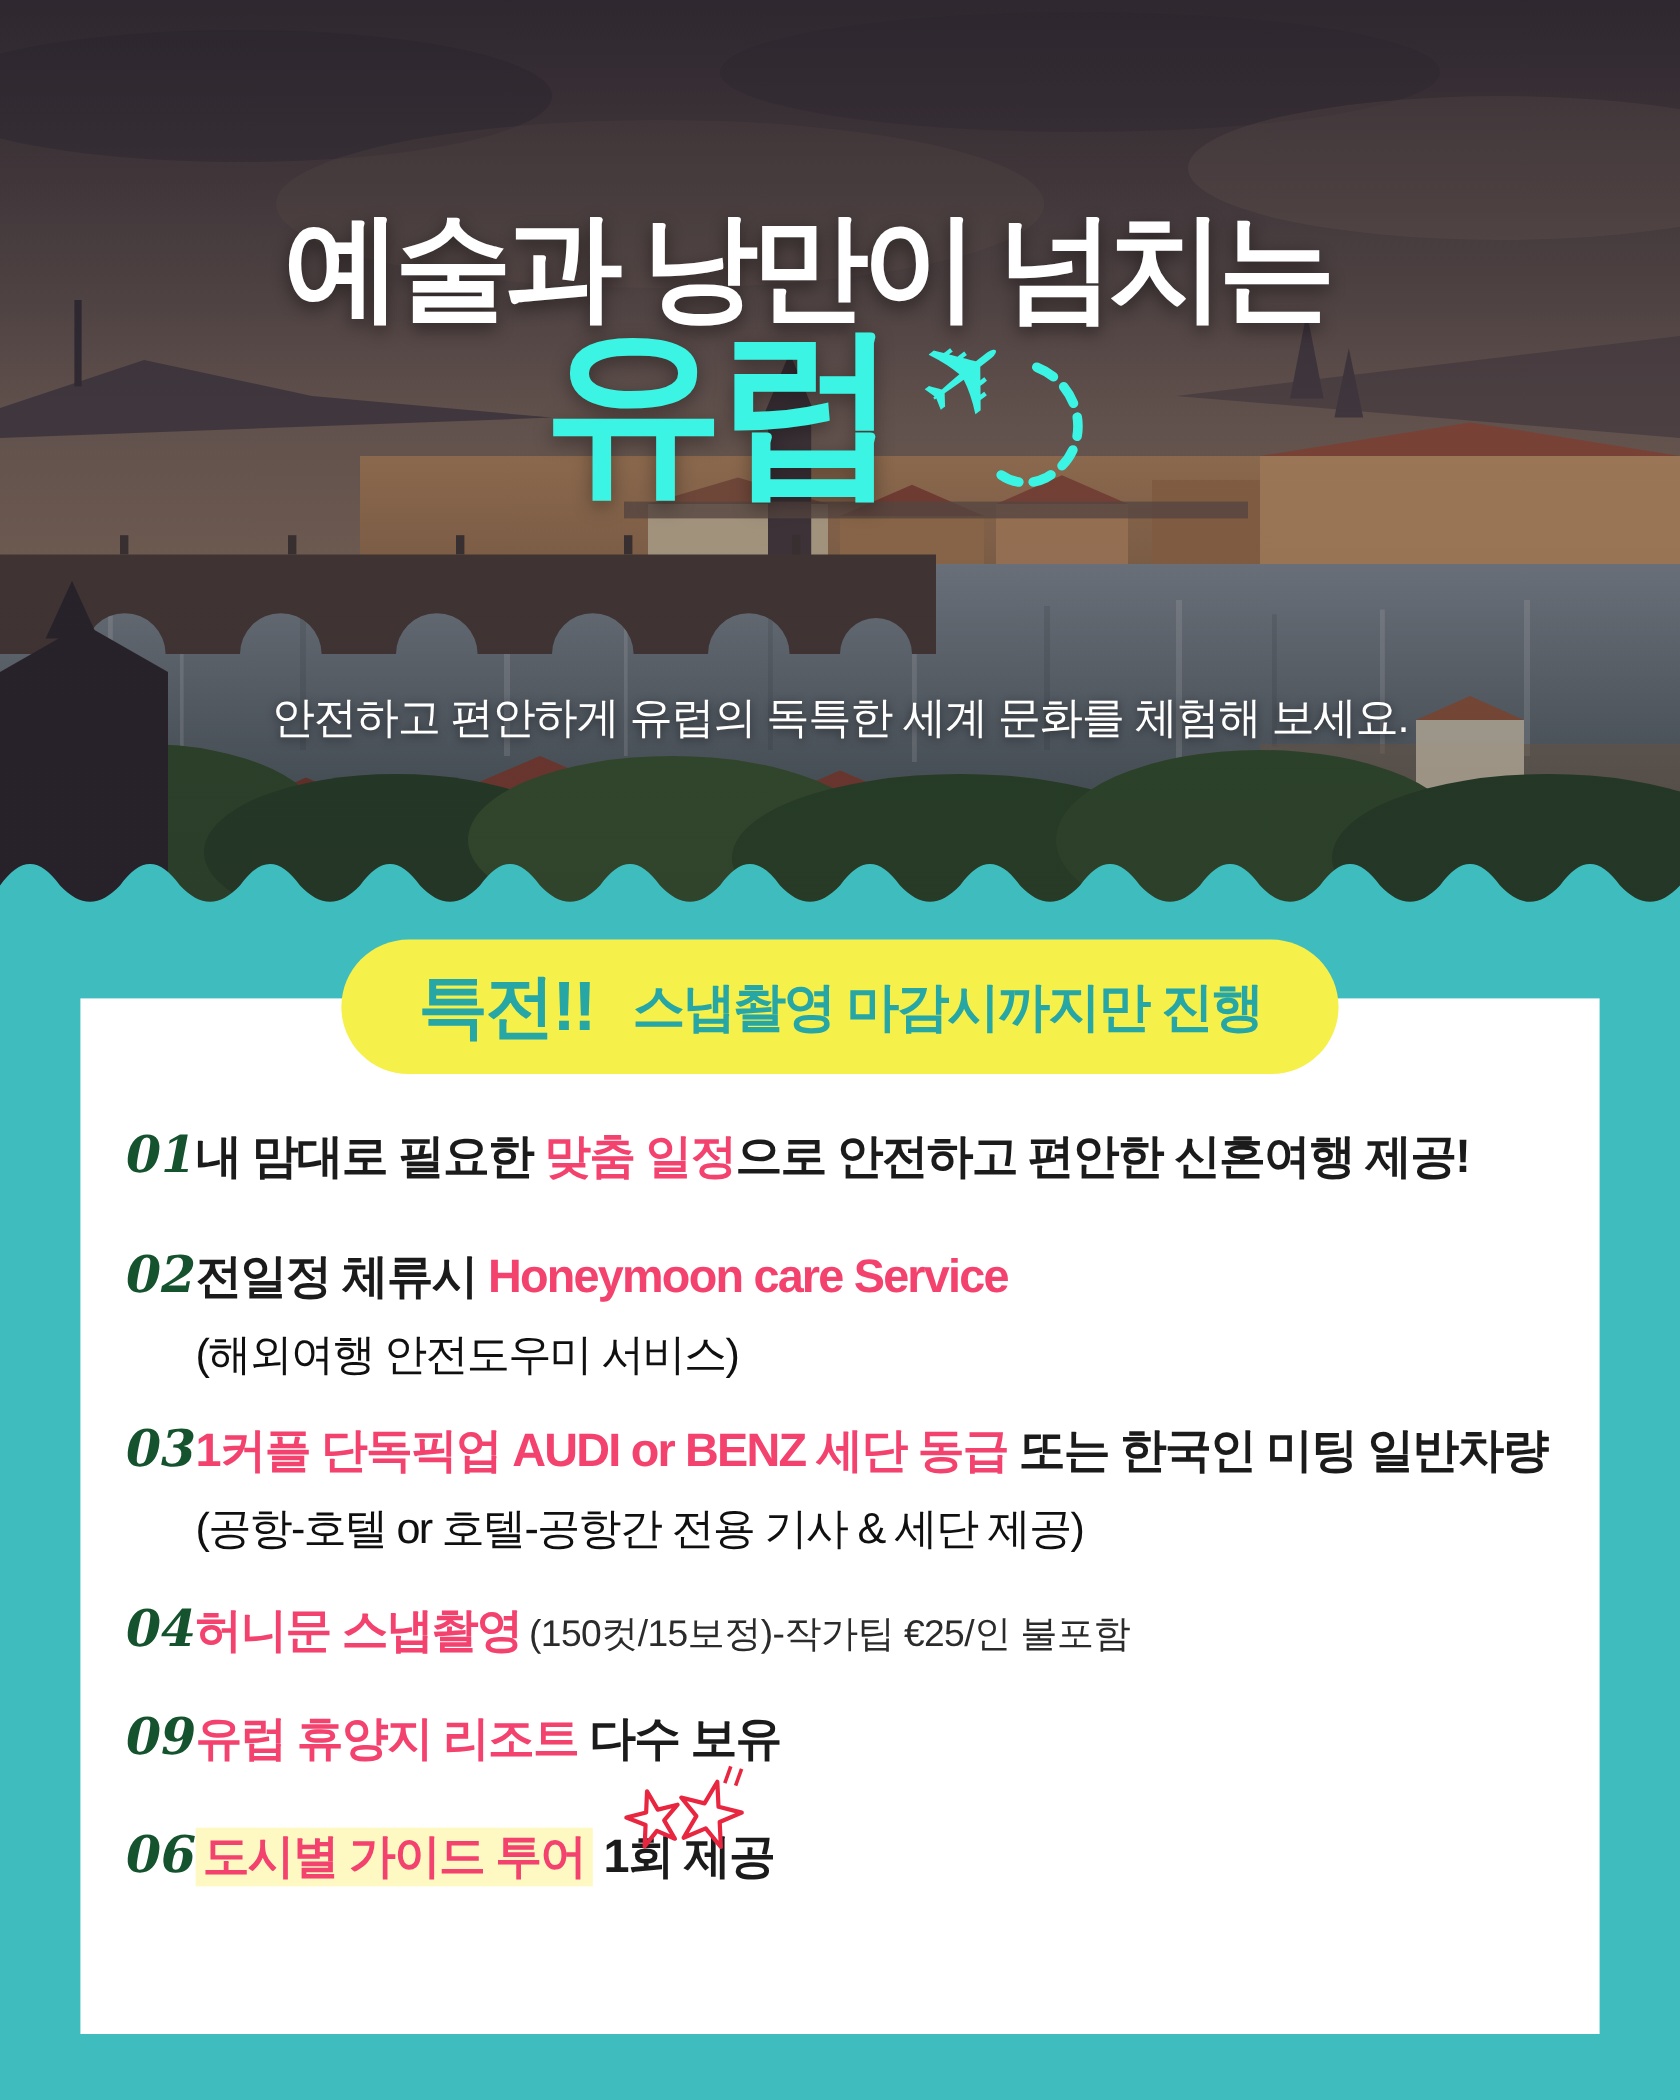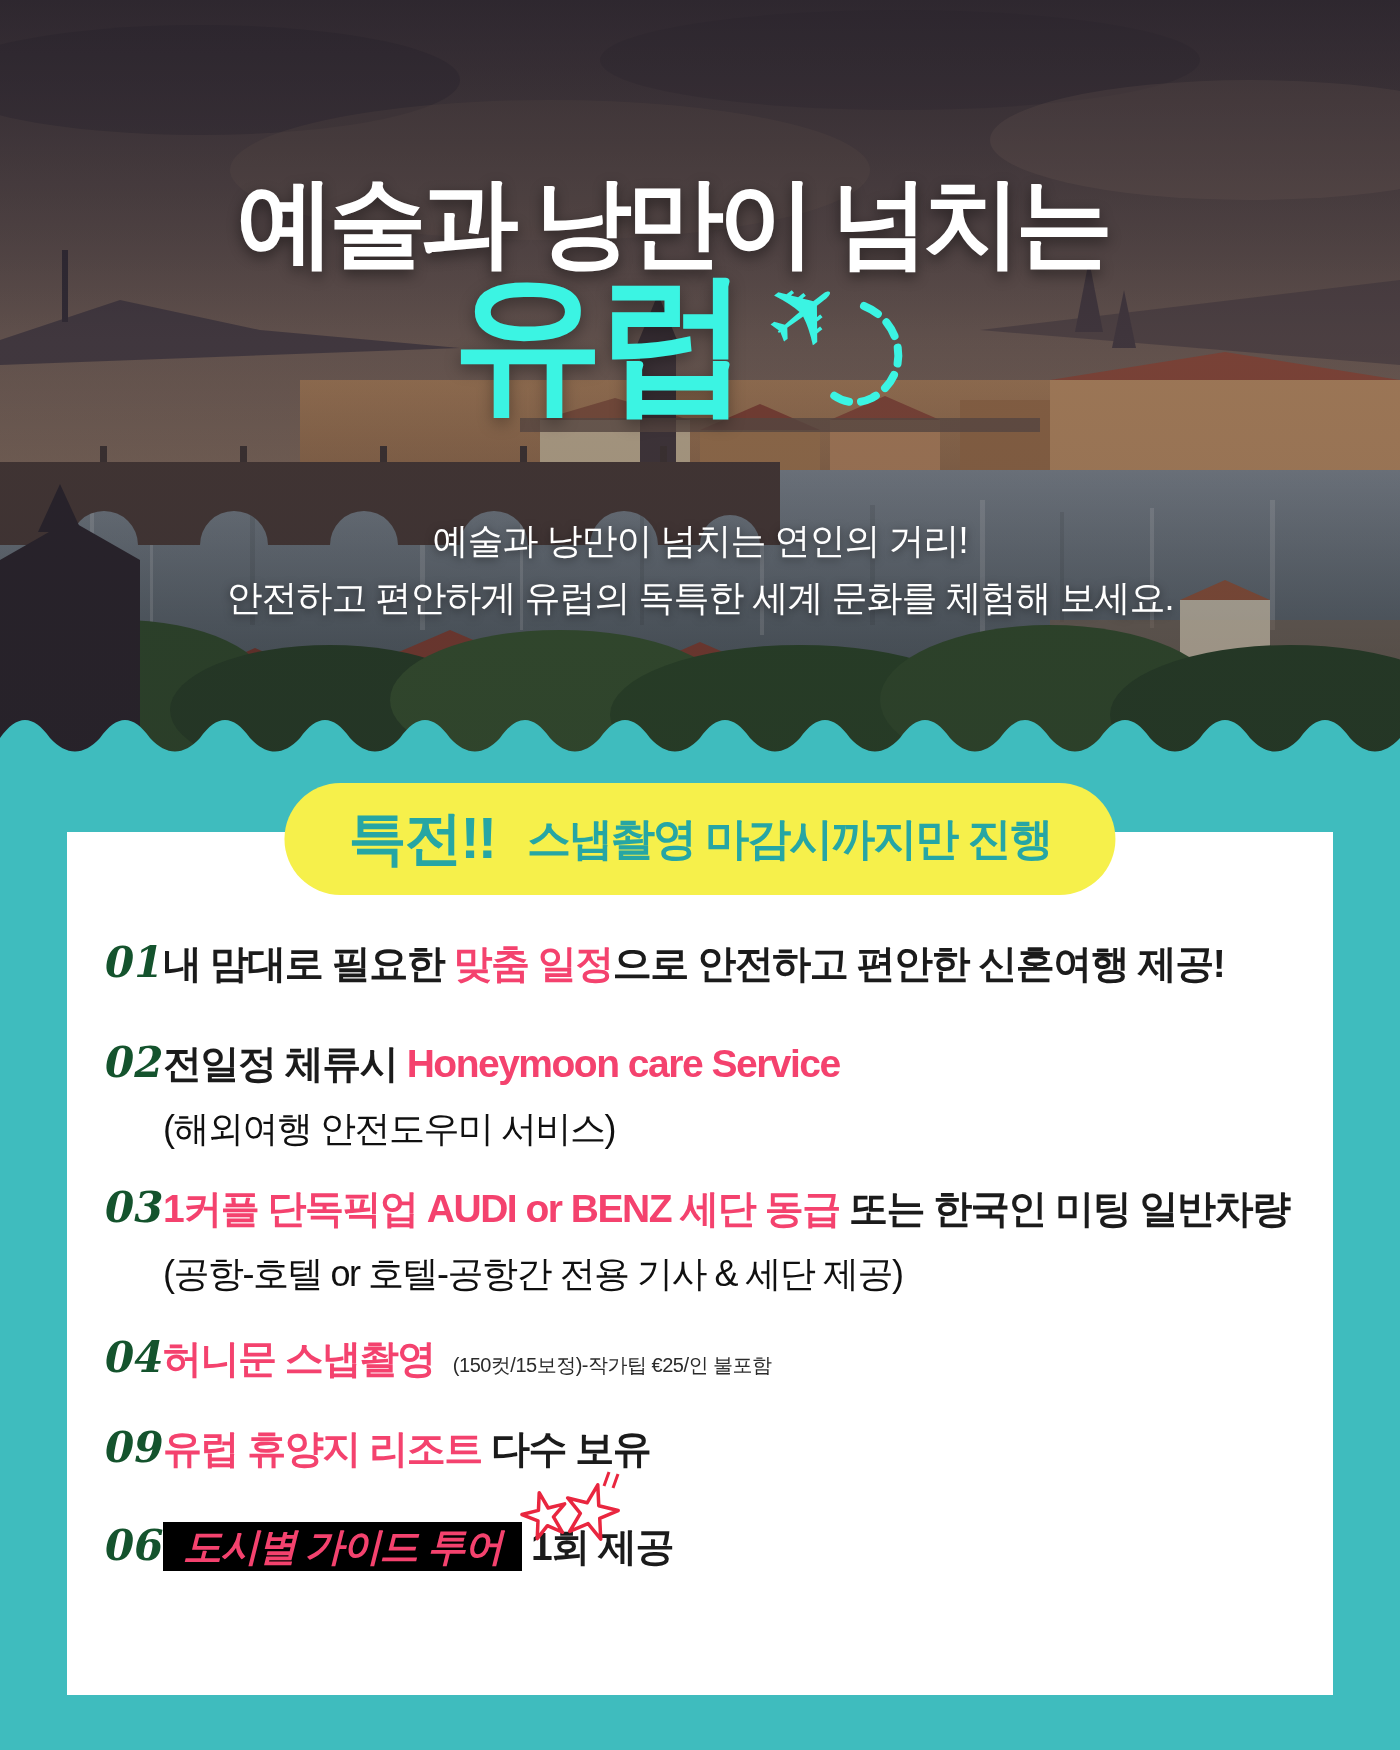--- a/index.html
+++ b/index.html
@@ -51,22 +51,22 @@
   .row{position:absolute;left:38px;white-space:nowrap;}
   .r1{top:105px;} .r2{top:205px;} .r3{top:350px;} .r4{top:500px;}
   .r5{top:590px;} .r6{top:688px;} .r7{top:783px;}
   .num{
     display:inline-block;width:58px;
     font-family:"DejaVu Serif","Liberation Serif",serif;font-style:italic;font-weight:700;
     font-size:42px;color:#14532d;
   }
   .txt{font-size:39px;font-weight:700;color:#1b1b1b;letter-spacing:-1.5px;}
   .accent{color:#F4426E;}
-  .accent.hl{background:#000000;padding:3px 20px;font-style:italic;}
-  .note{font-size:20px;font-weight:500;color:#2b2b2b;letter-spacing:-0.5px;margin-left:18px;}
+  .accent.hl{background:#fef9c3;padding:3px 6px;}
+  .note{font-size:31px;font-weight:500;color:#2b2b2b;letter-spacing:-0.5px;margin-left:6px;}
   .subline{margin-left:58px;margin-top:14px;font-size:36px;font-weight:500;color:#101010;letter-spacing:-1.5px;}
   .stars-svg{position:absolute;left:412px;top:-52px;width:110px;height:82px;}
 </style>
 </head>
 <body>
 
 <div class="hero">
 
   <svg class="hero-art" viewBox="0 0 1400 760" preserveAspectRatio="none">
     <defs>
@@ -161,21 +161,21 @@
 
   <div class="europe-wrap">
     <span class="europe">유럽</span>
     <svg class="plane-svg" viewBox="0 0 180 165">
       <path d="M116,52 C 156,68 164,122 124,144 C 108,152 90,148 80,136" fill="none" stroke="#3BF4E3" stroke-width="8" stroke-linecap="round" stroke-dasharray="16 12"></path>
       <text x="18" y="88" font-size="92" fill="#3BF4E3" font-family="'DejaVu Sans',sans-serif" transform="rotate(-38 62 58)">✈</text>
     </svg>
   </div>
 
   <p class="hero-sub">
-    <span>예술과 낭만이 넘치는 연인의 거리!</span><br>
+    <br>
     <span>안전하고 편안하게 유럽의 독특한 세계 문화를 체험해 보세요.</span>
   </p>
 </div>
 
 <svg class="wave" viewBox="0 0 1400 55" preserveAspectRatio="none">
   <path fill="#3FBCBE" d="M0,30
     c17,-24 33,-24 50,0 c17,18 33,18 50,0 c17,-24 33,-24 50,0 c17,18 33,18 50,0
     c17,-24 33,-24 50,0 c17,18 33,18 50,0 c17,-24 33,-24 50,0 c17,18 33,18 50,0
     c17,-24 33,-24 50,0 c17,18 33,18 50,0 c17,-24 33,-24 50,0 c17,18 33,18 50,0
     c17,-24 33,-24 50,0 c17,18 33,18 50,0 c17,-24 33,-24 50,0 c17,18 33,18 50,0

